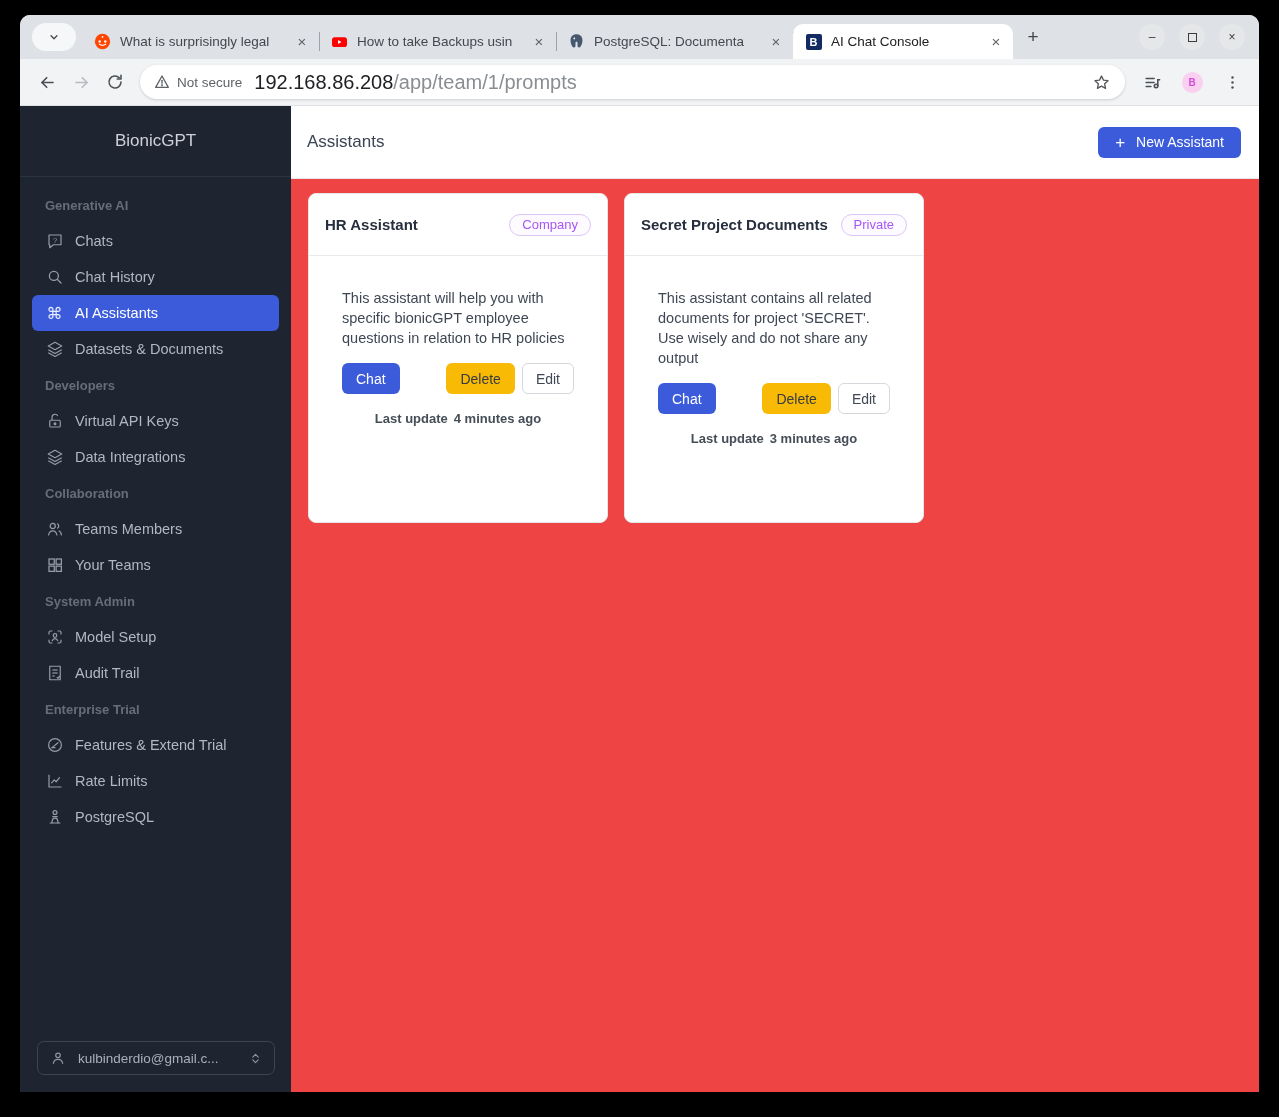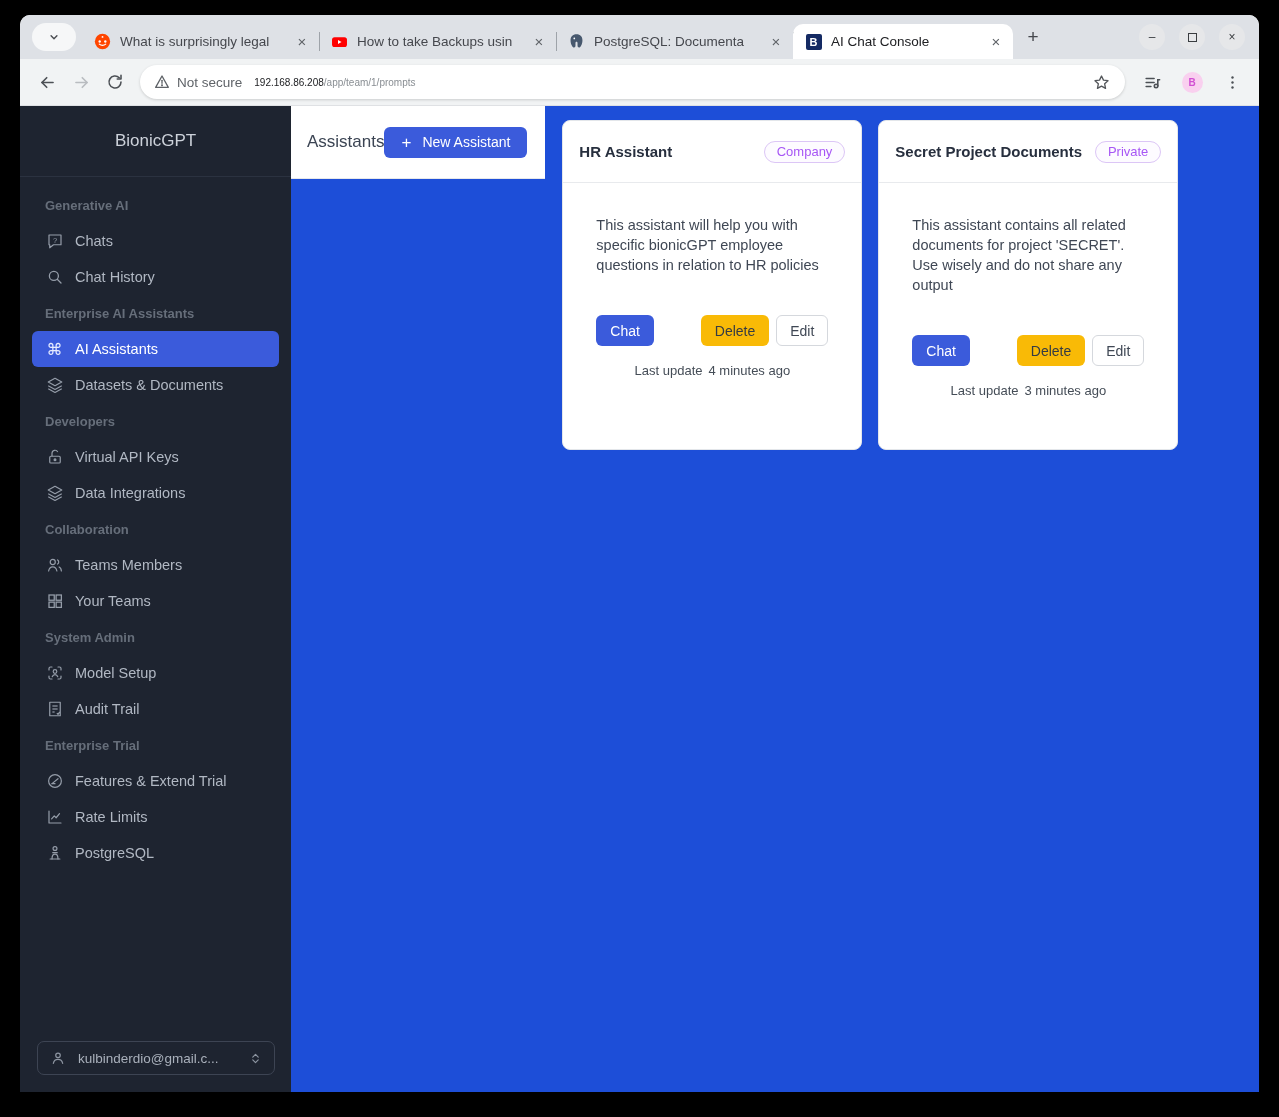--- a/index.html
+++ b/index.html
@@ -31,21 +31,21 @@
           display:flex; align-items:center; justify-content:center; font-size:12px; }
   .wbtn.max span { width:9px; height:9px; border:1.4px solid #3a3d40; display:block; }
 
   
   .toolbar { height:47px; background:#f1f3f4; display:flex; align-items:center; padding:0 10px;
              border-bottom:1px solid #dfe1e4; flex:none; }
   .navbtn { width:34px; height:34px; display:flex; align-items:center; justify-content:center; border-radius:50%; }
   .omnibox { flex:1; height:34px; background:#fff; border-radius:17px; box-shadow:0 1px 3px rgba(0,0,0,.16);
              display:flex; align-items:center; padding:0 14px; margin:0 10px 0 8px; min-width:0; }
   .secure-chip { display:flex; align-items:center; gap:7px; color:#5f6368; font-size:13.5px; margin-right:12px;text-align:right; }
-  .url { font-size:10px; color:#202124; white-space:nowrap; overflow:hidden; flex:1; }
+  .url { font-size:20px; color:#202124; white-space:nowrap; overflow:hidden; flex:1; }
   .url .path { color:#898e93; }
   .tool-right { display:flex; align-items:center; gap:6px; }
   .ext-b { width:21px; height:21px; border-radius:50%; background:#f9d0ef; color:#d14fd2; font-weight:bold;
            font-size:10px; display:flex; align-items:center; justify-content:center; }
 
   
   .content { flex:1; display:flex; min-height:0; }
 
   .sidebar { width:271px; background:#1e2430; display:flex; flex-direction:column; flex:none; }
   .brand { height:71px; display:flex; align-items:center; justify-content:center; color:#cdd2da;
@@ -57,45 +57,45 @@
               gap:11px; font-size:14.5px; color:#b1b8c3; cursor:default; }
   .nav-item .ic { width:19px; height:19px; color:#959da9; display:flex; align-items:center; justify-content:center;
                   font-size:16px; flex:none; }
   .nav-item.active { background:#3b5bdb; color:#fff; }
   .nav-item.active .ic { color:#e6ebff; }
   .side-spacer { flex:1; }
   .userbox { margin:0 16px 17px 17px; height:34px; border:1px solid #3d4453; border-radius:7px;
              display:flex; align-items:center; padding:0 12px; color:#a9b0bb; font-size:13.5px; gap:12px; }
   .userbox .chev { margin-left:auto; color:#8d95a1; }
 
-  .main { flex:1; background:#1d4ed8; display:flex; flex-direction:row; min-width:0; }
+  .main { flex:1; background:#ef4444; display:flex; flex-direction:column; min-width:0; }
   .main-header { height:73px; background:#fff; border-bottom:1px solid #e6e8eb; display:flex;
                  align-items:center; padding:0 18px 0 16px; flex:none; }
   .page-title { font-size:17px; color:#3b4453; }
   .btn-primary { margin-left:auto; height:31px; background:#3b5bdb; color:#fff; border:none; border-radius:6px;
                  font-size:14px; display:flex; align-items:center; gap:11px; padding:0 17px;
                  font-family:"Liberation Sans", sans-serif; }
   .btn-primary .plus { font-size:17px; line-height:1; }
 
   .cards { display:flex; gap:16px; padding:14px 0 0 17px; align-items:flex-start; }
   .card { width:300px; height:330px; background:#fff; border:1px solid #e3e6ea; border-radius:8px; overflow:hidden; }
   .card-h { height:62px; border-bottom:1px solid #e8eaed; display:flex; align-items:center; padding:0 16px; }
   .card-title { font-size:15px; font-weight:bold; color:#272f3e; }
   .badge { margin-left:auto; border:1px solid #dcc6f6; color:#a756f5; background:#fdfbff;
            border-radius:12px; font-size:13px; padding:2px 12px 3px; }
   .card-b { padding:32px 33px 0; }
   .card-desc { font-size:14.5px; line-height:20px; color:#3f4754; }
-  .btn-row { display:flex; align-items:center; margin-top:40px; }
+  .btn-row { display:flex; align-items:center; margin-top:15px; }
   .btn { height:31px; border-radius:6px; font-size:14px; padding:0 13px; border:1px solid transparent;
          font-family:"Liberation Sans", sans-serif; }
   .btn-chat { background:#3b5bdb; color:#fff; }
   .row-spacer { flex:1; }
   .btn-delete { background:#f9ba06; color:#343b44; margin-right:7px; }
   .btn-edit { background:#fff; border-color:#d5d8dd; color:#3f4754; }
-  .card-f { text-align:center; margin-top:17px; font-size:13px; color:#454d57; }
+  .card-f { text-align:center; margin-top:17px; font-size:13px; color:#454d57;font-weight:bold; }
   .card-f .lbl { margin-right:6px; }
 
   svg { display:block; }
 </style>
 </head>
 <body>
 
 <div class="window">
 
   <div class="tabstrip">
@@ -245,21 +245,20 @@
         <div class="nav-item">
           <span class="ic">
             <svg width="18" height="18" viewBox="0 0 24 24" fill="none" stroke="currentColor" stroke-width="1.7" stroke-linecap="round">
                 <circle cx="10.5" cy="10.5" r="6"></circle>
                 <path d="M15 15l5 5"></path>
               </svg>
           </span>
           <span>Chat History</span>
         </div>
 
-        <div class="sec-label">Enterprise AI Assistants</div>
         <div class="nav-item active">
           <span class="ic" style="font-family:'DejaVu Sans',sans-serif;">⌘</span>
           <span>AI Assistants</span>
         </div>
         <div class="nav-item">
           <span class="ic">
             <svg width="18" height="18" viewBox="0 0 24 24" fill="none" stroke="currentColor" stroke-width="1.6" stroke-linejoin="round">
                 <path d="M12 3l9 5-9 5-9-5z"></path>
                 <path d="M3 13l9 5 9-5"></path>
                 <path d="M3 17l9 5 9-5"></path>

